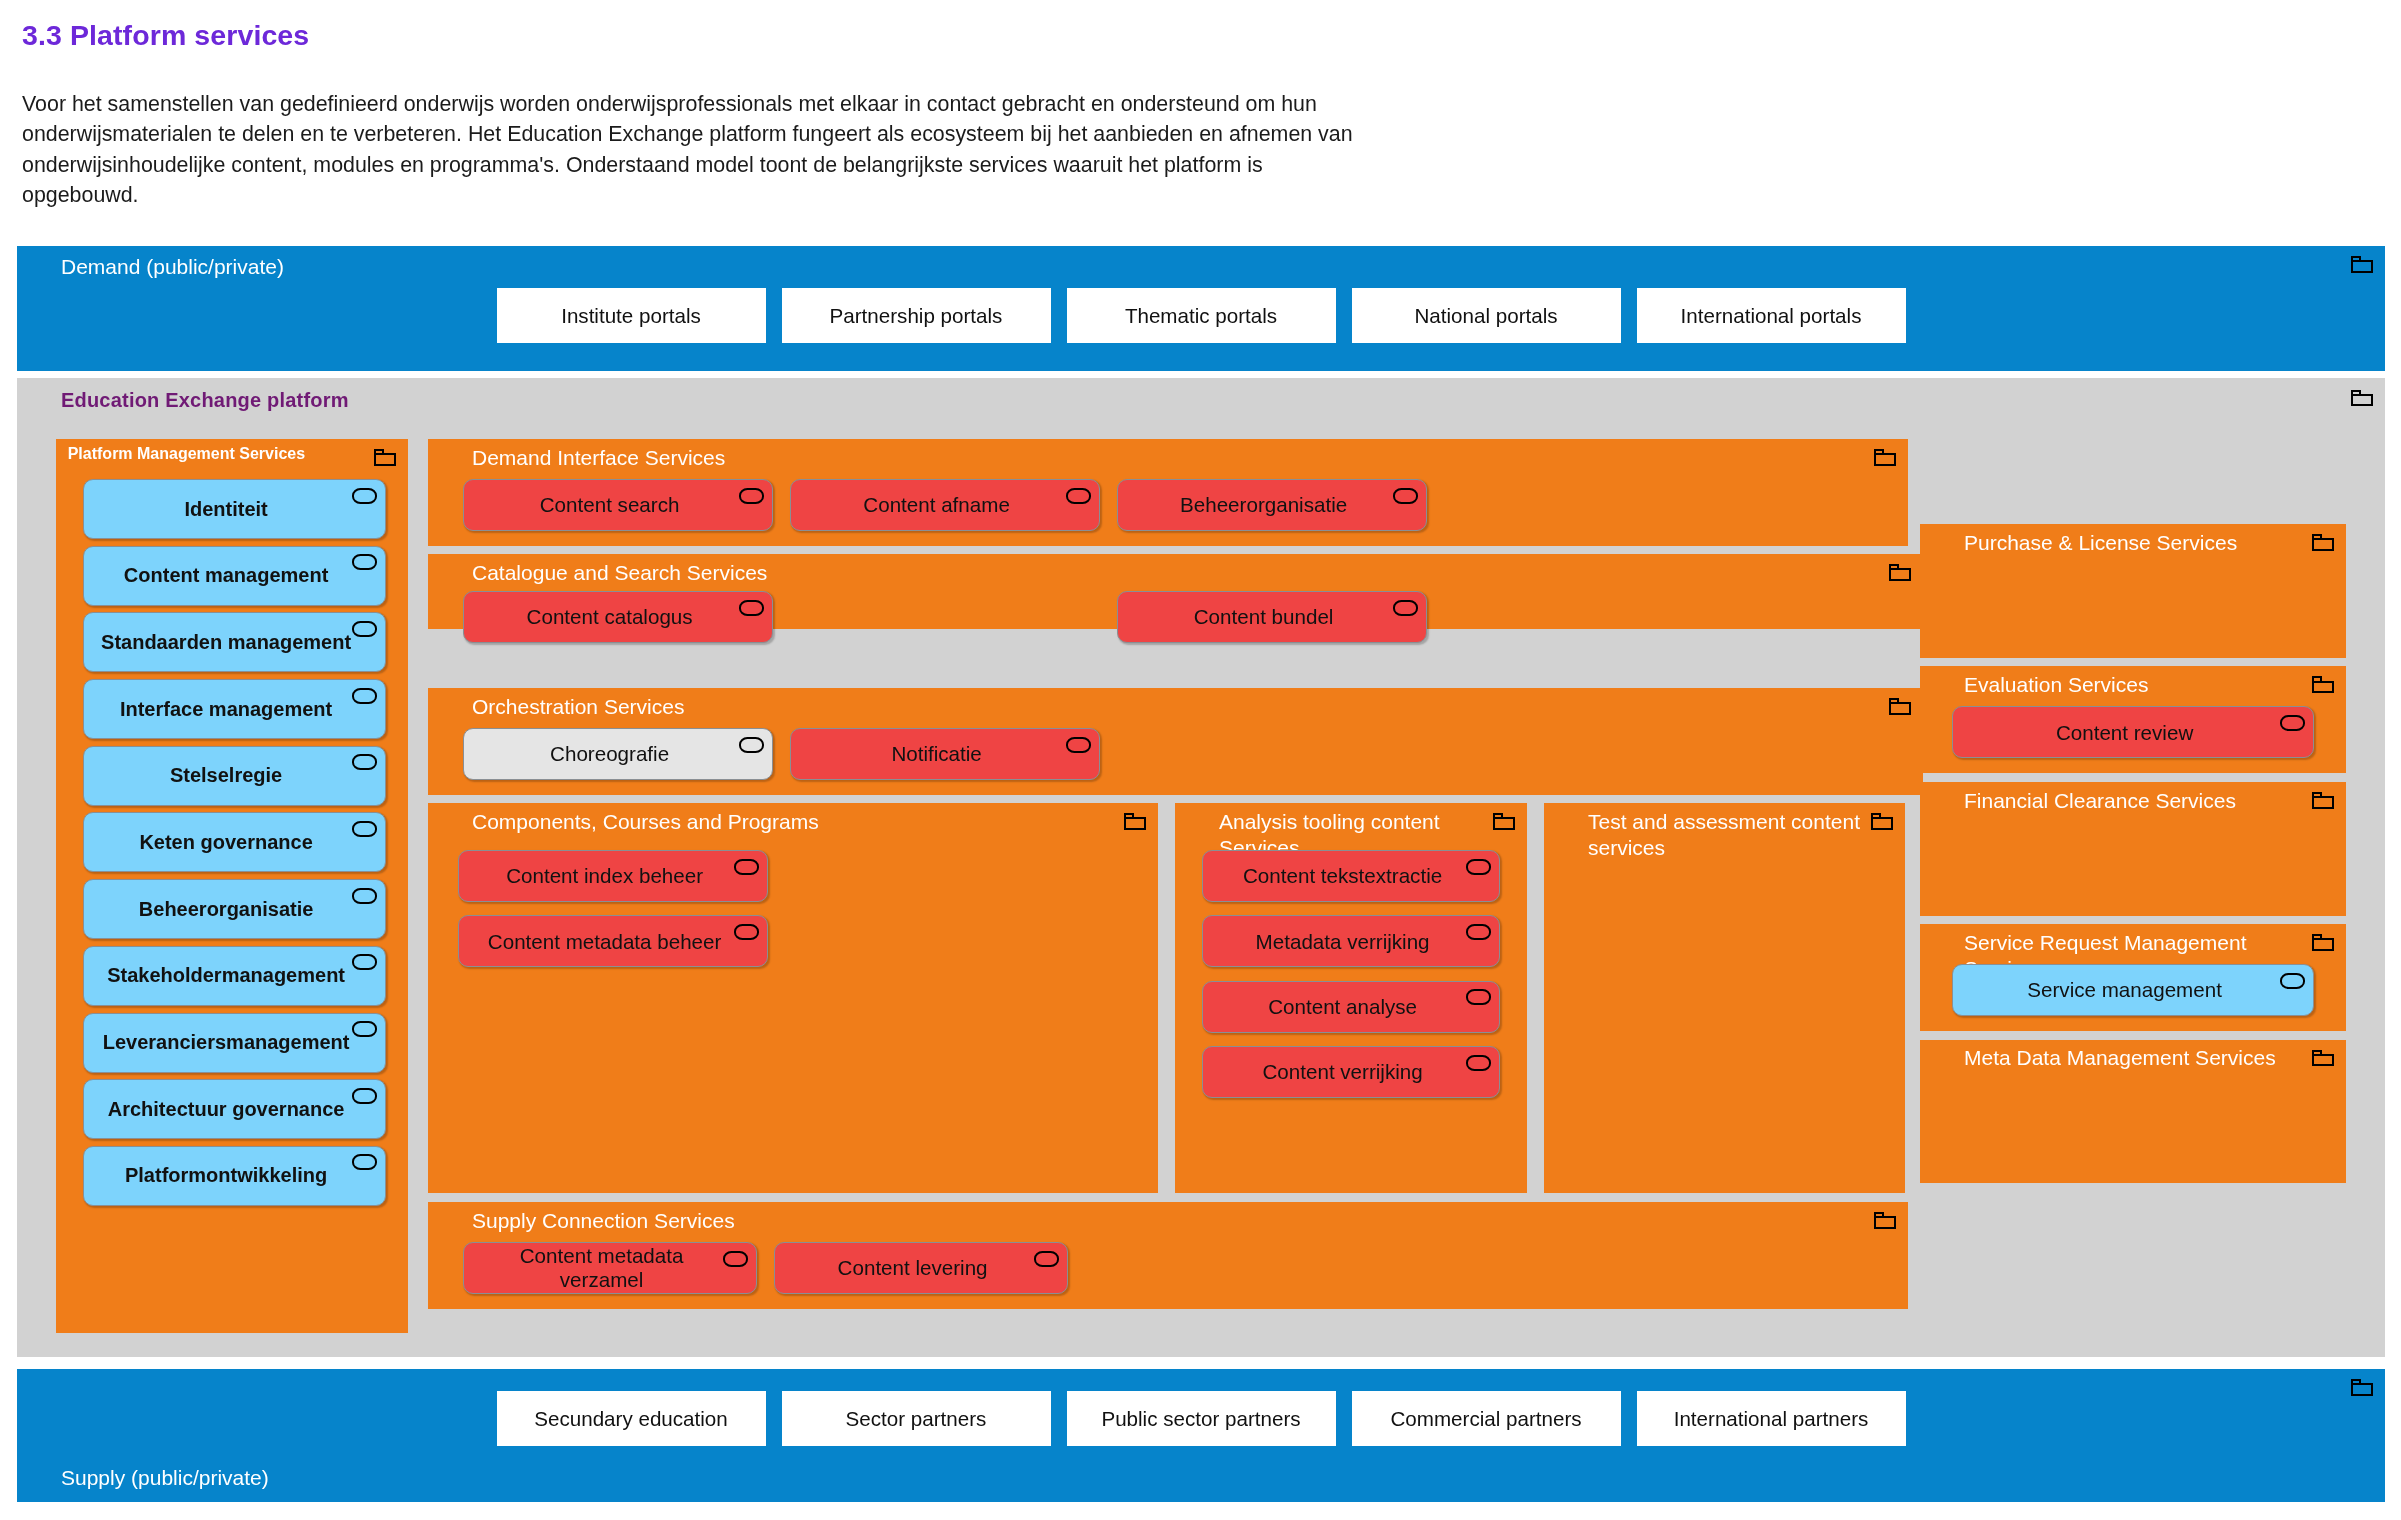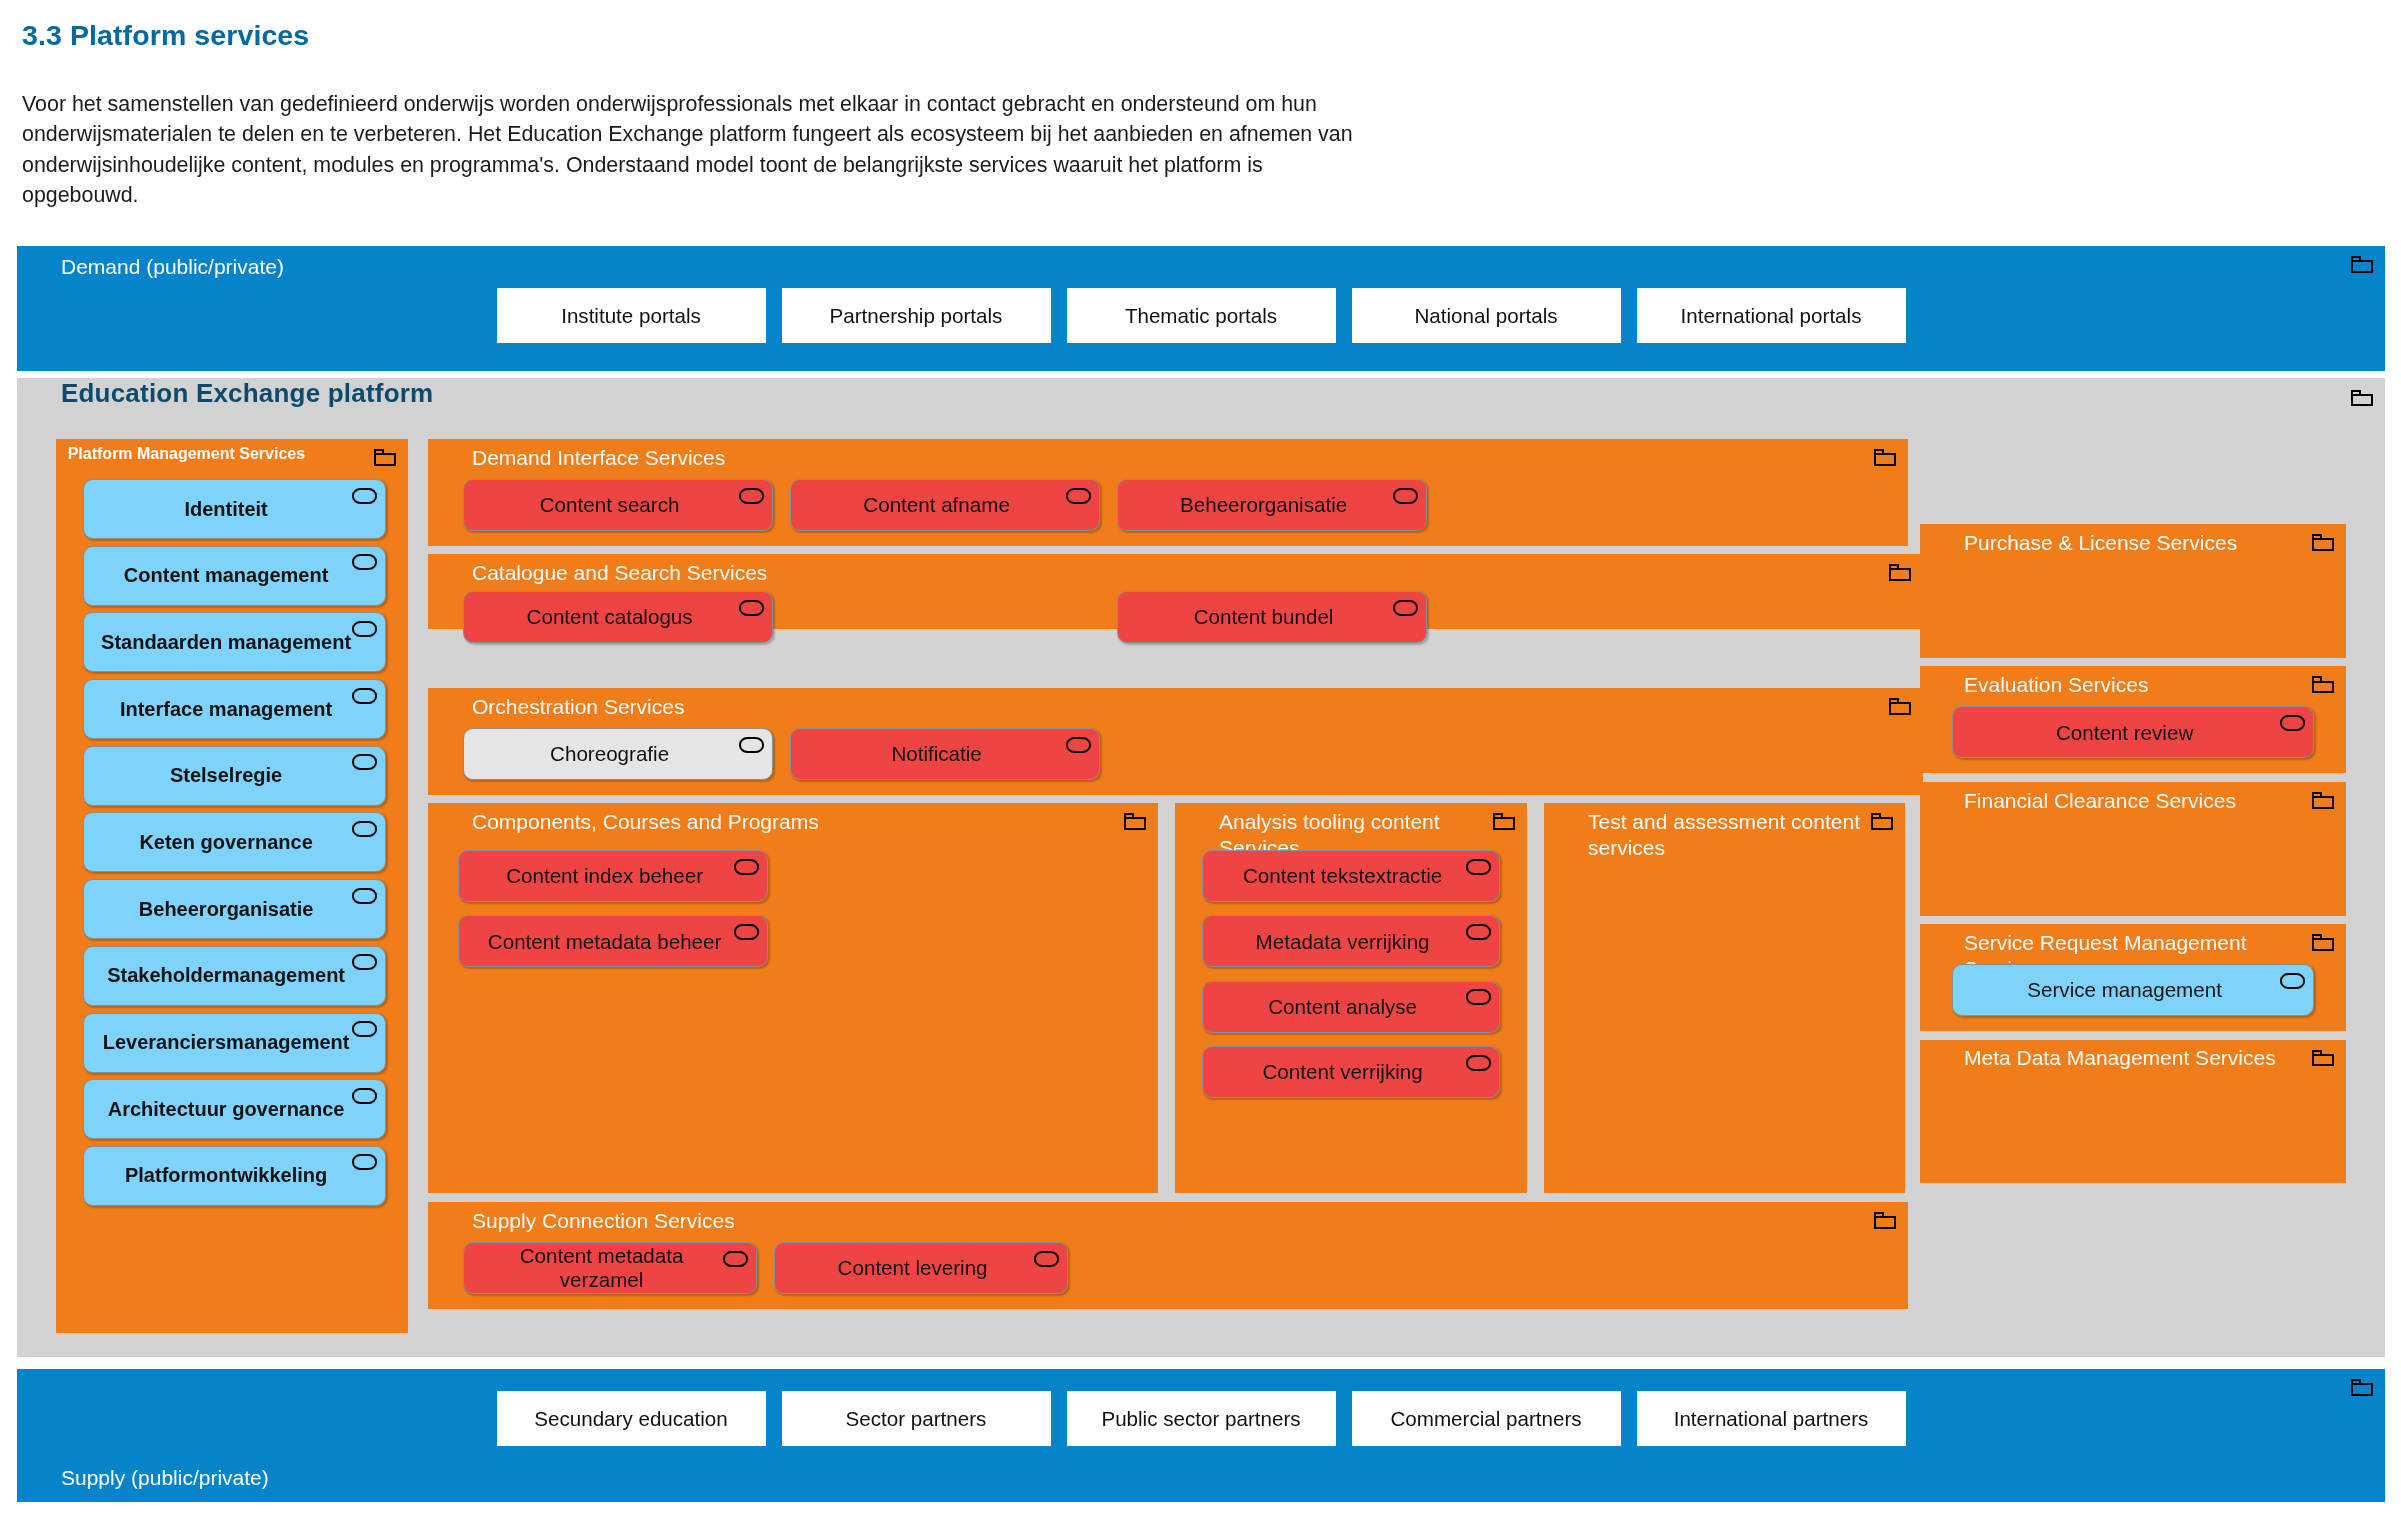--- a/index.html
+++ b/index.html
@@ -11,21 +11,21 @@
   }
   body {
     width: 2401px; height: 1520px;
     position: relative;
     overflow: hidden;
   }
 
   
   .doc-head { padding: 18.5px 22px 0 22px; }
   .doc-title {
-    font-size: 28.5px; font-weight: bold; color: #0369a1;
+    font-size: 28.5px; font-weight: bold; color: #6d28d9;
     letter-spacing: 0.1px; margin: 0 0 37px 0;
   }
   .doc-para {
     font-size: 21.4px; color: #1b1b1b; line-height: 1.43;
     max-width: 1359px; margin: 0;
   }
 
   
   .band {
     position: relative;
@@ -109,22 +109,22 @@
   }
   #demand-band .portal { width: 269px; height: 55px; }
 
   
   #platform {
     position: absolute; left: 17px; top: 378px;
     width: 2368px; height: 979px;
     background: #d2d2d2;
   }
   #platform > .group-title {
-    color: #0c4a6e; font-size: 26px; font-weight: bold;
-    padding-top: 0; letter-spacing: 0.2px;
+    color: #701a75; font-size: 20px; font-weight: bold;
+    padding-top: 10px; letter-spacing: 0.2px;
   }
   #platform > .folder-icon { top: 11.7px; }
 
   
   #pms {
     position: absolute; left: 39px; top: 61px;
     width: 352px; height: 894px;
   }
   #pms .group-title { font-size: 16px; font-weight: bold; padding: 5px 25px 3.4px 11.7px; }
   #pms .node-list {

